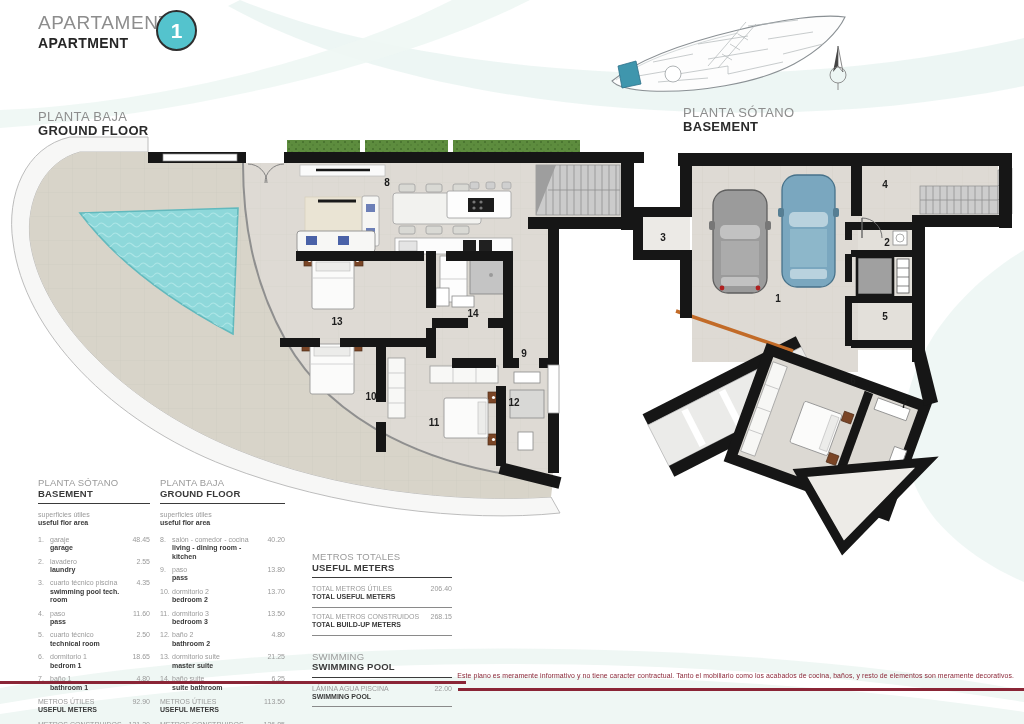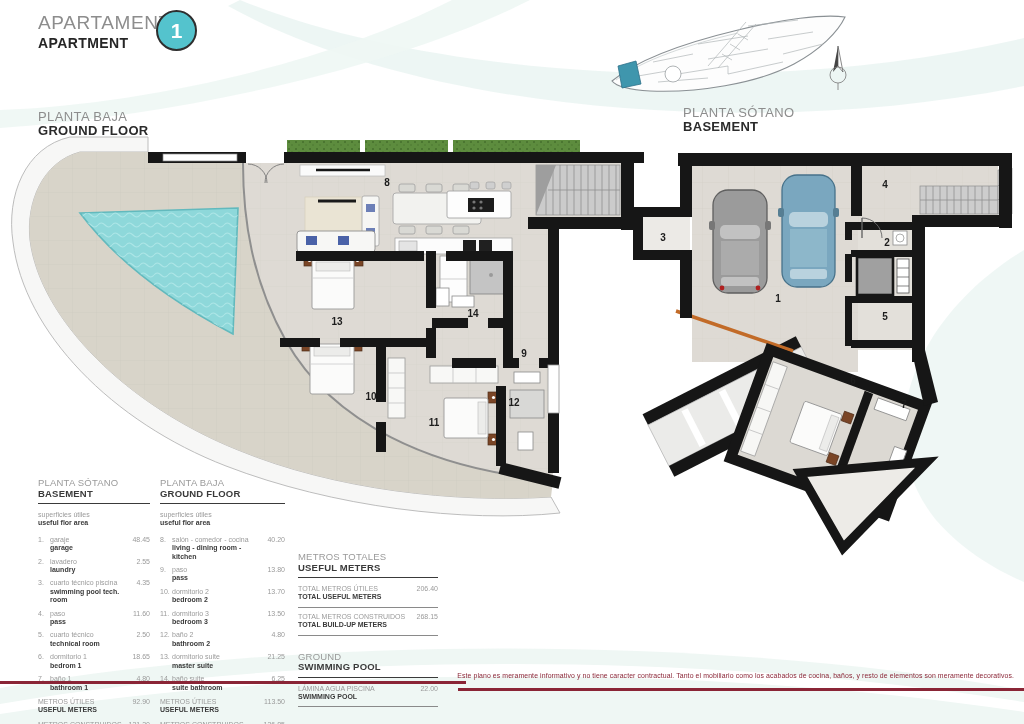--- a/index.html
+++ b/index.html
@@ -597,21 +597,21 @@
         <div class="leg-total">
           <span class="leg-lbl">
             <span class="es">METROS CONSTRUIDOS</span>
 
           </span>
           <span class="leg-val es">136.85</span>
         </div>
       </div>
   </div>
 
-  <div class="legend-col" style="left:298px;top:552px;width:140px;z-index:2">
+  <div class="legend-col" style="left:312px;top:552px;width:140px;z-index:2">
     <div class="leg-head">
       <span class="es">METROS TOTALES</span>
       <span class="en">USEFUL METERS</span>
     </div>
     <div class="leg-totals rule-rows">
 
         <div class="leg-total">
           <span class="leg-lbl">
             <span class="es">TOTAL METROS ÚTILES</span>
             <span class="en">TOTAL USEFUL METERS</span>
@@ -621,21 +621,21 @@
 
         <div class="leg-total">
           <span class="leg-lbl">
             <span class="es">TOTAL METROS CONSTRUIDOS</span>
             <span class="en">TOTAL BUILD-UP METERS</span>
           </span>
           <span class="leg-val es">268.15</span>
         </div>
       </div>
     <div style="margin-top:16px" class="leg-head">
-      <span class="es">GROUND</span>
+      <span class="es">SWIMMING</span>
       <span class="en">SWIMMING POOL</span>
     </div>
     <div class="leg-totals rule-rows">
 
         <div class="leg-total">
           <span class="leg-lbl">
             <span class="es">LÁMINA AGUA PISCINA</span>
             <span class="en">SWIMMING POOL</span>
           </span>
           <span class="leg-val es">22.00</span>

